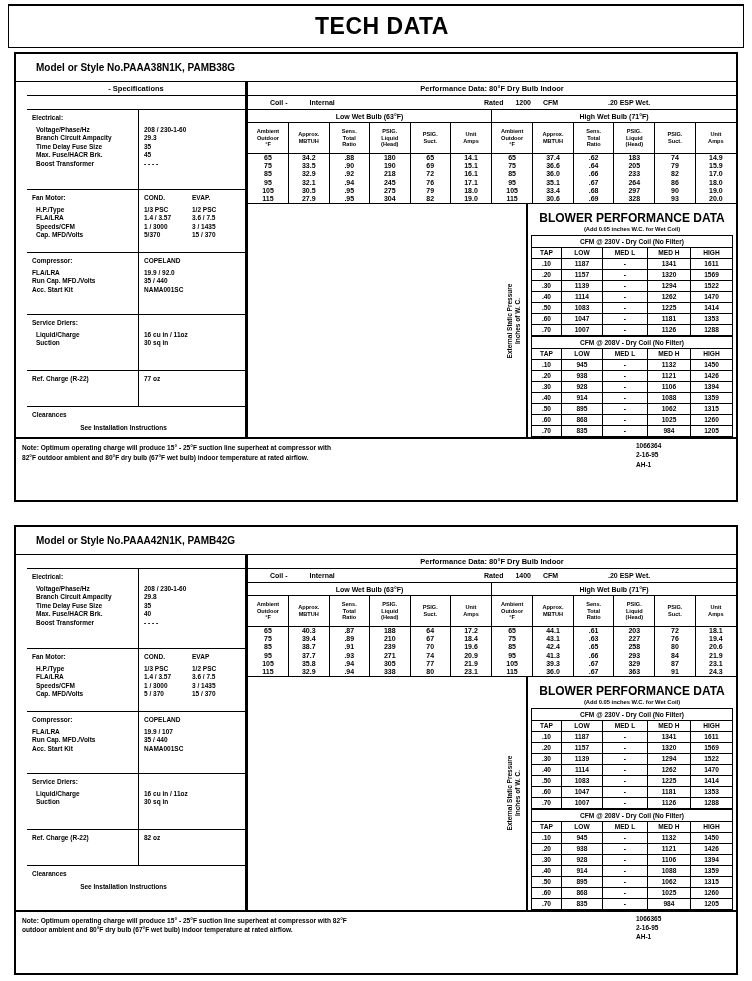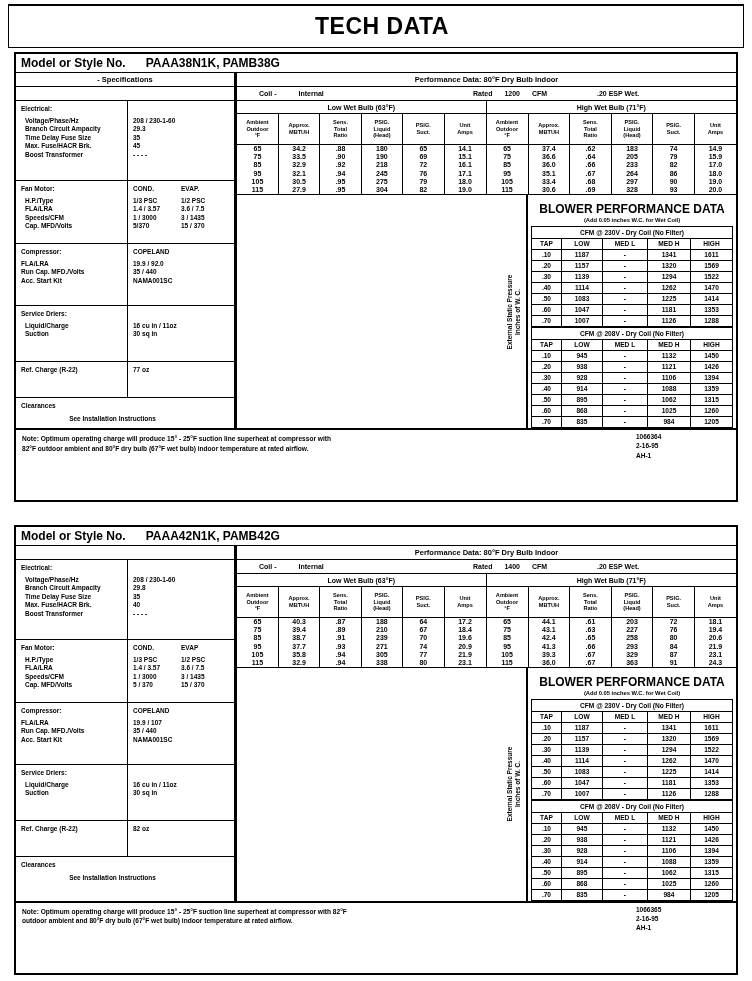--- a/index.html
+++ b/index.html
@@ -40,29 +40,29 @@
     position: absolute;
     left: 14px;
     width: 724px;
     border: 2px solid #000;
     background: #fff;
   }
   .sheet-1 { top: 52px; height: 450px; }
   .sheet-2 { top: 525px; height: 450px; }
 
   .model-row {
-    height: 19px;
+    height: 28px;
     border-bottom: 1px solid #000;
     display: flex; align-items: center;
-    padding-left: 5px;
-    font-size: 12px; font-weight: bold;
-  }
-  .model-row .model-val { margin-left: 20px; text-align: right; }
-
-  .body-row { display: flex; }
+    padding-left: 20px;
+    font-size: 10px; font-weight: bold;
+  }
+  .model-row .model-val { margin-left: 0; text-align: right; }
+
+  .body-row { display: flex; padding-left: 11px; }
 
   
   .specs {
     width: 221px;
     border-right: 3px solid #000;
     flex: none;
   }
   .specs-head {
     height: 14px;
     border-bottom: 1px solid #000;

